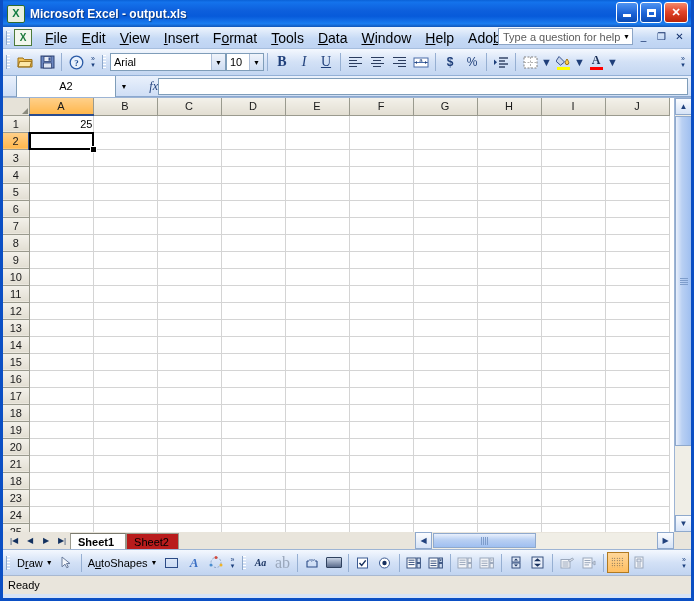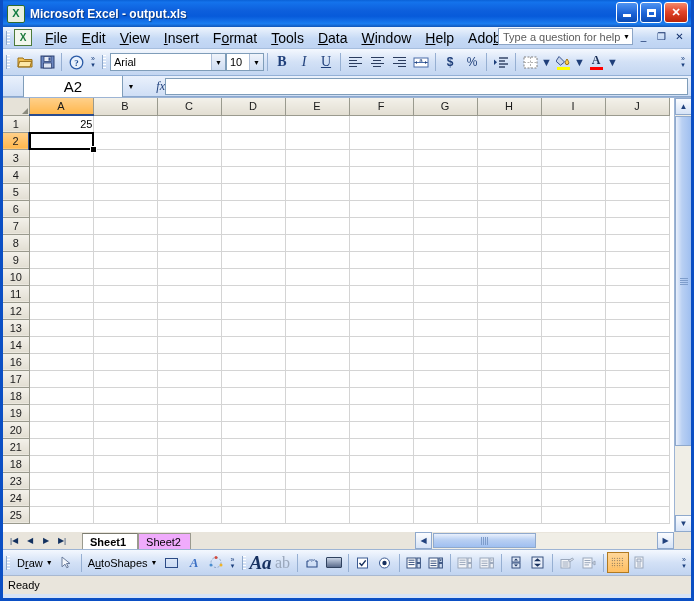--- a/index.html
+++ b/index.html
@@ -148,24 +148,24 @@
   .swatch-btn .bar { width: 13px; height: 3px; margin-top: 1px; }
 
   
   .formulabar {
     height: 20px;
     background: linear-gradient(to bottom, #eaf1fc, #cfdef5);
     display: flex; align-items: center;
     border-bottom: 1px solid #8ba8cf;
   }
   .namebox {
-    width: 100px; height: 28px; margin-left: 20px;
+    width: 100px; height: 28px; margin-left: 13px;
     background: #fff; border: 1px solid #7f9db9;
     display: flex; align-items: center; justify-content: center;
-    font-size: 15px; box-sizing: border-box;
+    font-size: 11px; box-sizing: border-box;
   }
   .nb-arrow { width: 16px; text-align: center; font-size: 7px; color:#000; }
   .fx { width: 26px; text-align: right; font-style: italic; font-family: "Liberation Serif", serif; font-size: 12px; color: #20407c; }
   .fbar-input {
     flex: 1; height: 17px; margin-right: 3px;
     background: #fff; border: 1px solid #7f9db9;
     box-sizing: border-box; font-size: 11px;
     display: flex; align-items: center; padding-left: 3px;
   }
 
@@ -273,31 +273,30 @@
   .tabnav .nb {
     width: 16px; height: 15px; display:flex; align-items:center; justify-content:center;
     font-size: 8px; color: #13315f;
   }
   .sheettabs { display: flex; align-items: flex-end; height: 17px; }
   .tab {
     font-size: 11px;
     padding: 1px 9px 1px 7px;
     height: 16px; box-sizing: border-box;
     display: flex; align-items: center;
-    background: #f0abfc;
+    background: #b91c1c;
     border: 1px solid #9a9a8e;
     border-bottom: none;
     transform: skewX(0deg);
     position: relative;
   }
   .tab.active {
     background: #fff; font-weight: bold;
     border-top: 1px solid #7a7a6e;
     padding-right: 11px;
-    margin-left: 12px;
   }
   .hscroll {
     position: absolute; right: 17px; left: 412px;
     height: 16px;
     display: flex; align-items: center;
     background: #f0eee6;
   }
   .hthumb {
     flex: 1; height: 15px; margin: 0 1px;
     background: linear-gradient(to bottom, #e9f0fc, #b9d0f3 45%, #9fbff0);
@@ -707,20 +706,33 @@
             <td class="cell"></td>
             <td class="cell"></td>
             <td class="cell"></td>
             <td class="cell"></td>
             <td class="cell"></td>
             <td class="cell"></td>
             <td class="cell"></td>
             <td class="cell"></td>
           </tr>
           <tr>
+            <th class="rowhead">15</th>
+            <td class="cell"></td>
+            <td class="cell"></td>
+            <td class="cell"></td>
+            <td class="cell"></td>
+            <td class="cell"></td>
+            <td class="cell"></td>
+            <td class="cell"></td>
+            <td class="cell"></td>
+            <td class="cell"></td>
+            <td class="cell"></td>
+          </tr>
+          <tr>
             <th class="rowhead">16</th>
             <td class="cell"></td>
             <td class="cell"></td>
             <td class="cell"></td>
             <td class="cell"></td>
             <td class="cell"></td>
             <td class="cell"></td>
             <td class="cell"></td>
             <td class="cell"></td>
             <td class="cell"></td>
@@ -906,21 +918,21 @@
           <circle cx="7" cy="1.6" r="1.5" fill="#d24b3e"></circle>
           <circle cx="12" cy="9" r="1.5" fill="#f0b429"></circle>
           <circle cx="2" cy="9" r="1.5" fill="#4a8ed0"></circle>
         </svg>
     </div>
     <div class="overflow">
         <span>»</span>
         <span>▾</span>
       </div>
     <div class="gripper"></div>
-    <div class="dbtn" style="font-family:'Liberation Serif',serif;font-style:italic;font-weight:bold;font-size:19px;color:#16305f">Aa</div>
+    <div class="dbtn" style="font-family:'Liberation Serif',serif;font-style:italic;font-weight:bold;font-size:10px;color:#16305f">Aa</div>
     <div class="dbtn dim" style="font-family:'Liberation Serif',serif;font-size:16px">ab</div>
     <div class="sep"></div>
     <div class="dbtn">
       <svg width="14" height="13" viewBox="0 0 14 13">
           <text x="7" y="4.6" font-size="4" text-anchor="middle" fill="#2b4b86" font-family="Liberation Sans, sans-serif">xyz</text>
           <path d="M2 5v6h10V5" fill="none" stroke="#2b4b86" stroke-width="1.1"></path>
           <path d="M2 5h2M10 5h2" stroke="#2b4b86" stroke-width="1.1"></path>
         </svg>
     </div>
     <div class="dbtn">

